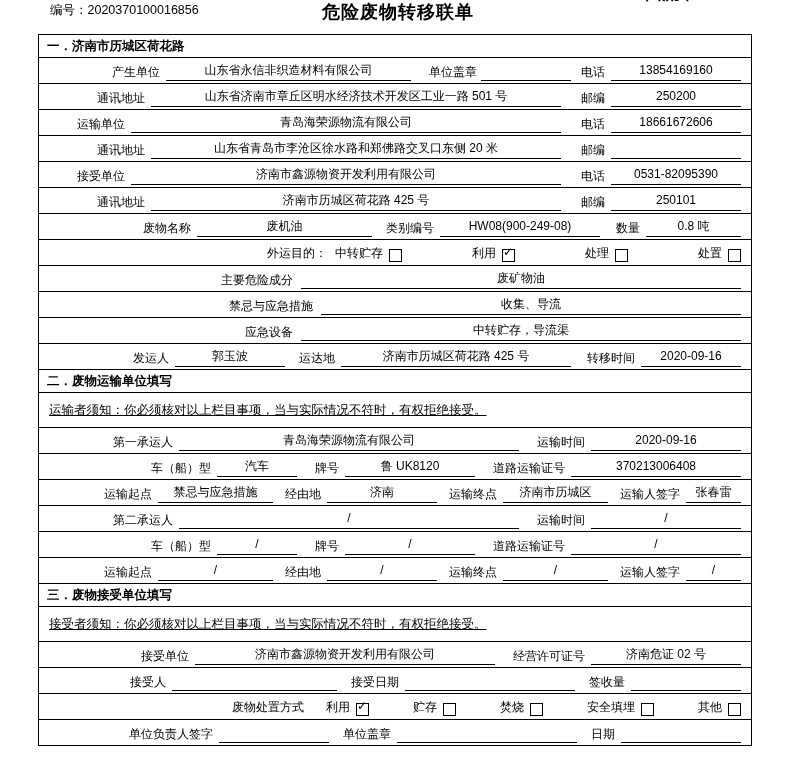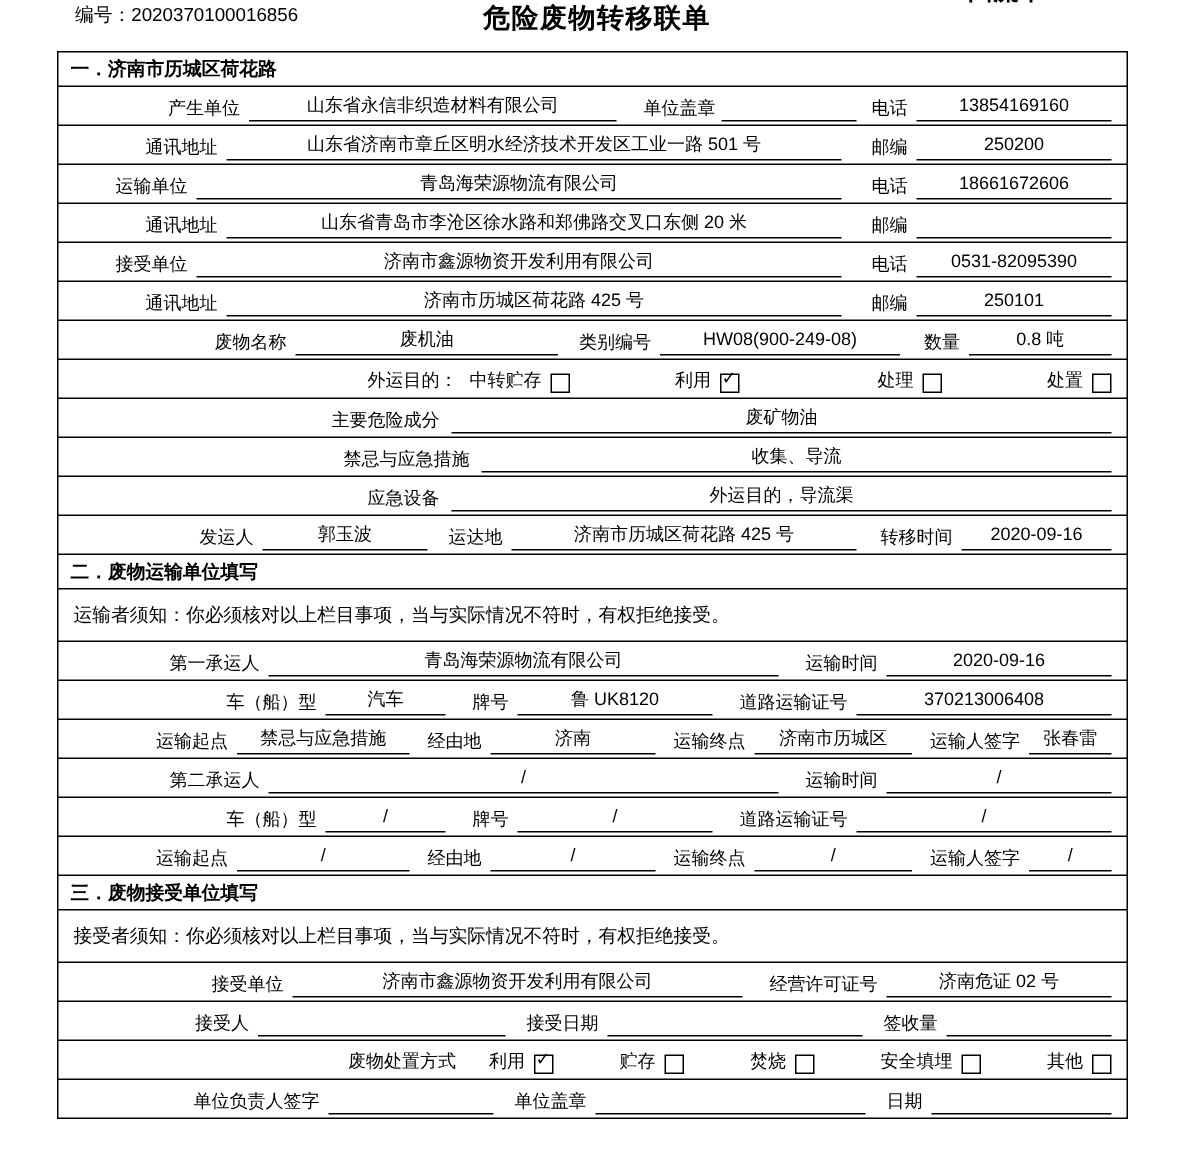--- a/index.html
+++ b/index.html
@@ -97,20 +97,21 @@
     align-items: flex-end;
     padding: 0 10px 2px 10px;
     height: 100%;
     box-sizing: border-box;
     justify-content: flex-end;
   }
   .notice {
     padding-left: 10px;
     font-size: 12.5px;
     white-space: nowrap;
+    text-decoration: underline;
   }
   .cb {
     display: inline-block;
     width: 11px;
     height: 11px;
     border: 1px solid #000;
     position: relative;
     vertical-align: -1px;
     margin-left: 6px;
   }
@@ -226,21 +227,21 @@
 
 
     <tr>
       <td class="row">
         <div class="line-wrap" style="padding-bottom:3px">
           <span class="lbl">外运目的：</span>
           <span class="lbl" style="margin-left:8px">中转贮存</span>
           <span class="cb"></span>
           <span class="lbl" style="margin-left:70px">利用</span>
           <span class="cb checked"></span>
-          <span class="lbl" style="margin-left:92px">处理</span>
+          <span class="lbl" style="margin-left:70px">处理</span>
           <span class="cb"></span>
           <span class="lbl" style="margin-left:70px">处置</span>
           <span class="cb"></span>
         </div>
       </td>
     </tr>
 
     <tr>
       <td class="row">
         <div class="line-wrap">
@@ -256,21 +257,21 @@
           <span class="lbl">禁忌与应急措施</span>
           <span class="fld" style="width:420px;margin-left:8px">收集、导流</span>
         </div>
       </td>
     </tr>
 
     <tr>
       <td class="row">
         <div class="line-wrap">
           <span class="lbl">应急设备</span>
-          <span class="fld" style="width:440px;margin-left:8px">外运目的，导流渠</span>
+          <span class="fld" style="width:440px;margin-left:8px">中转贮存，导流渠</span>
         </div>
       </td>
     </tr>
 
     <tr>
       <td class="row">
         <div class="line-wrap">
           <span class="lbl">发运人</span>
           <span class="fld" style="width:110px;margin-left:6px">郭玉波</span>
           <span class="lbl" style="margin-left:14px">运达地</span>

